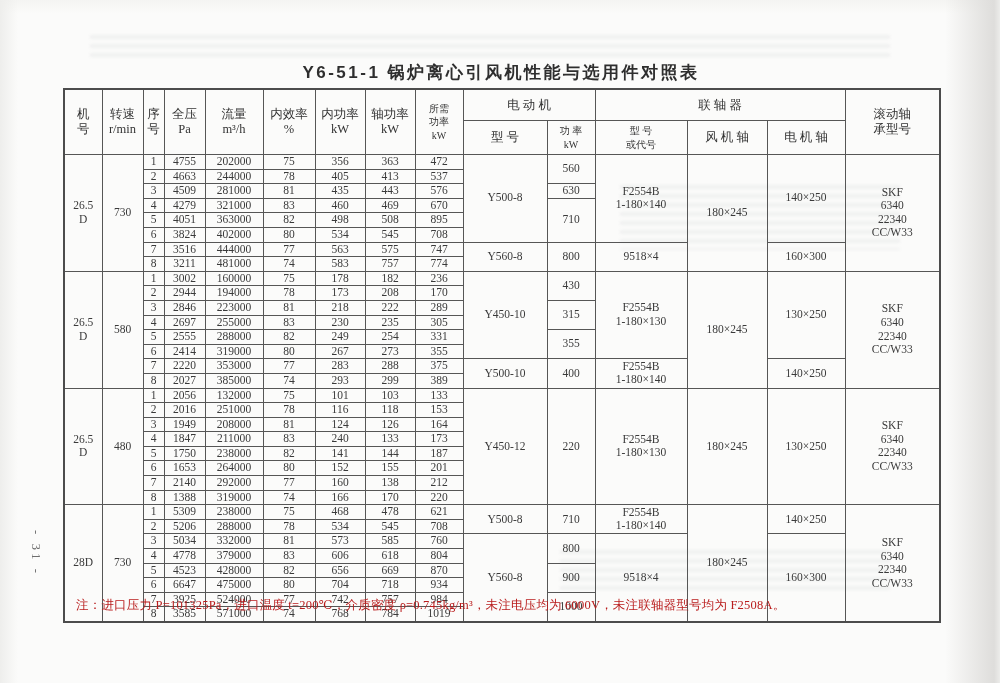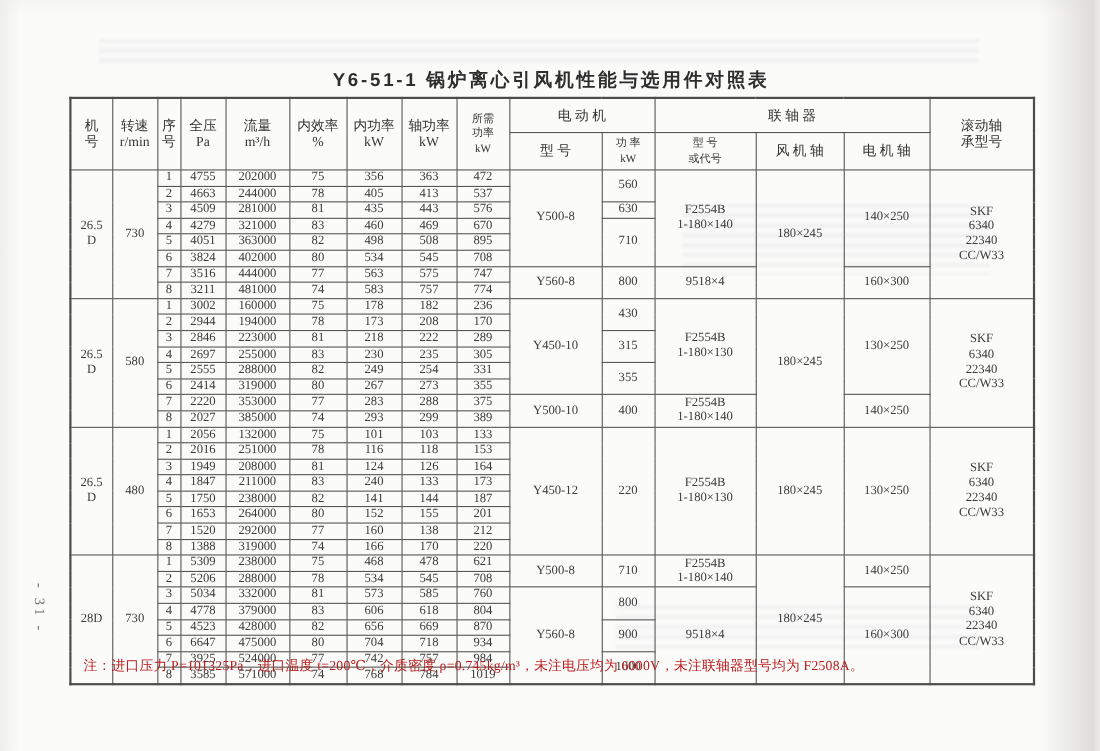--- a/index.html
+++ b/index.html
@@ -767,21 +767,21 @@
         </td>
         <td>
           <div>201</div>
         </td>
       </tr>
       <tr>
         <td>
           <div>7</div>
         </td>
         <td>
-          <div>1520</div>
+          <div>2140</div>
         </td>
         <td>
           <div>292000</div>
         </td>
         <td>
           <div>77</div>
         </td>
         <td>
           <div>160</div>
         </td>

